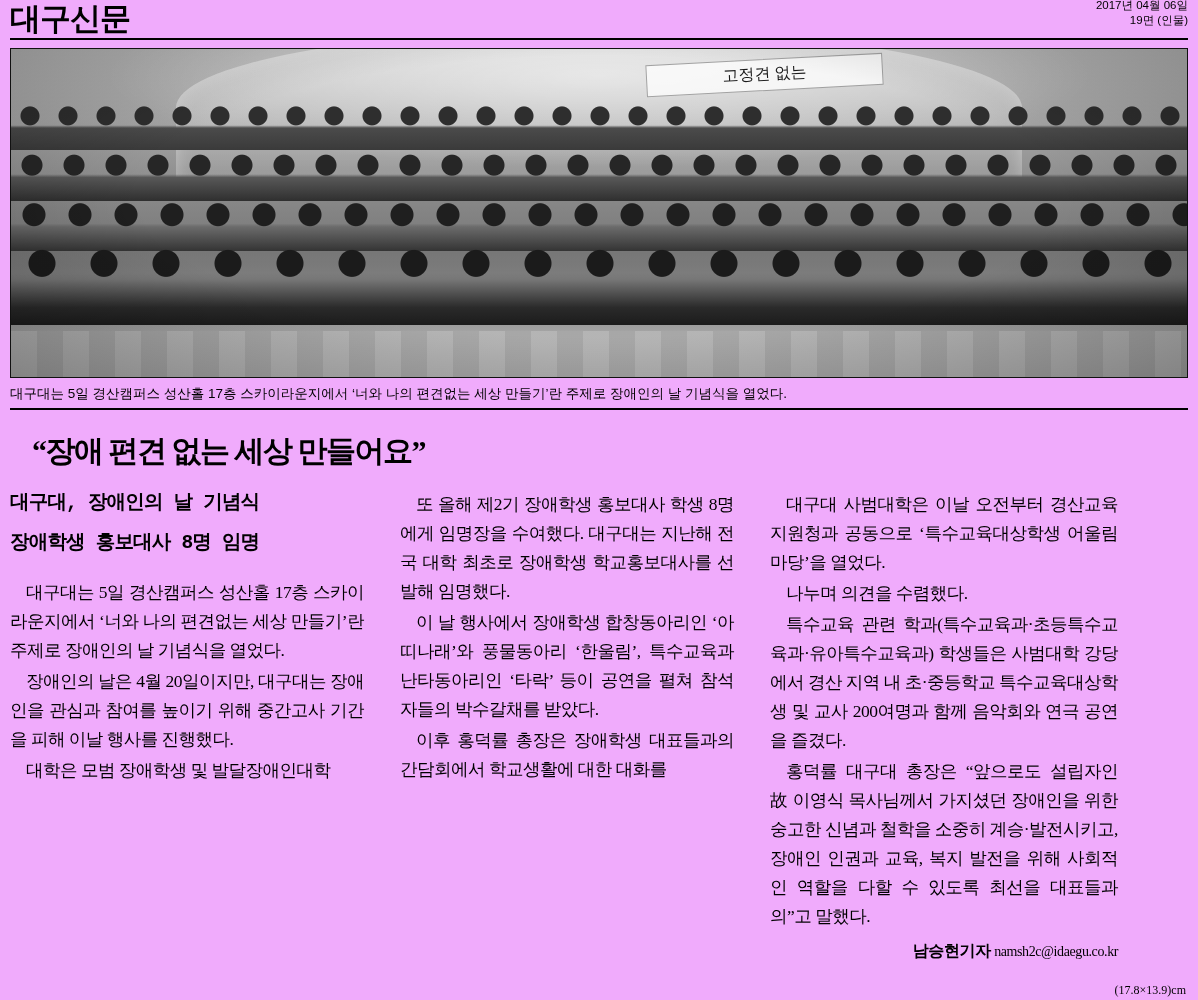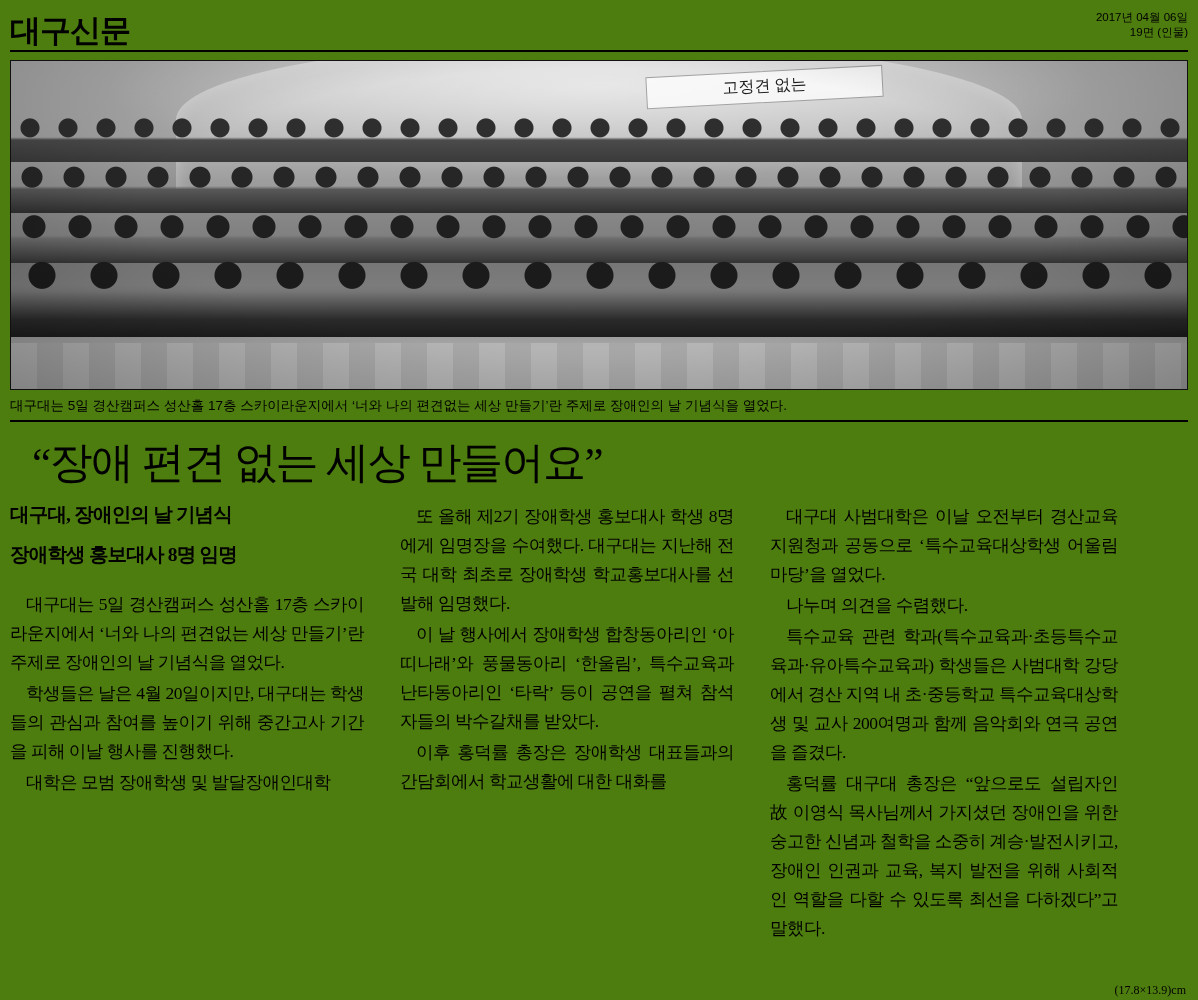--- a/index.html
+++ b/index.html
@@ -12,22 +12,22 @@
     height: 1000px;
     font-family: "Liberation Sans", sans-serif;
     color: #000;
     overflow: hidden;
   }
   .page {
     position: relative;
     width: 1198px;
     height: 1000px;
     box-sizing: border-box;
-    padding: 16px 10px;
-    background: #4d7c0f;
+    padding: 4px 10px;
+    background: #f0abfc;
   }
 
   
   .masthead {
     position: relative;
     height: 34px;
     border-bottom: 2px solid #000;
     margin: 0 0 0 0;
   }
   .masthead-title {
@@ -138,22 +138,22 @@
   }
 
   
   .headline {
     margin: 16px 0 0 0;
     text-align: left;
     width: 780px;
   }
   .headline-main {
     font-family: "Liberation Serif", serif;
-    font-weight: normal;
-    font-size: 43px;
+    font-weight: bold;
+    font-size: 30px;
     letter-spacing: -1.5px;
     line-height: 50px;
     padding-left: 22px;
   }
 
   
   .columns {
     display: flex;
     gap: 0;
     margin-top: 14px;
@@ -161,21 +161,21 @@
   .col {
     width: 370px;
     padding-right: 16px;
     box-sizing: border-box;
     position: relative;
   }
   .col.c2 { padding-left: 20px; }
   .col.c3 { padding-left: 20px; padding-right: 0; width: 368px; }
 
   .subhead {
-    font-family: Liberation Serif, serif;
+    font-family: Liberation Mono, monospace;
     font-weight: bold;
     font-size: 19.5px;
     letter-spacing: -0.8px;
     line-height: 26px;
     margin-bottom: 14px;
   }
   .subhead.second { margin-top: 14px; margin-bottom: 22px; }
 
   p.para {
     font-family: "Liberation Serif", serif;
@@ -242,33 +242,37 @@
   <div class="headline">
     <div class="headline-main">“장애 편견 없는 세상 만들어요”</div>
   </div>
 
   <div class="columns">
 
     <div class="col c1">
       <div class="subhead">대구대, 장애인의 날 기념식</div>
       <div class="subhead second">장애학생 홍보대사 8명 임명</div>
       <p class="para">대구대는 5일 경산캠퍼스 성산홀 17층 스카이라운지에서 ‘너와 나의 편견없는 세상 만들기’란 주제로 장애인의 날 기념식을 열었다.</p>
-      <p class="para">학생들은 날은 4월 20일이지만, 대구대는 학생들의 관심과 참여를 높이기 위해 중간고사 기간을 피해 이날 행사를 진행했다.</p>
+      <p class="para">장애인의 날은 4월 20일이지만, 대구대는 장애인을 관심과 참여를 높이기 위해 중간고사 기간을 피해 이날 행사를 진행했다.</p>
       <p class="para">대학은 모범 장애학생 및 발달장애인대학</p>
     </div>
 
     <div class="col c2">
       <p class="para">또 올해 제2기 장애학생 홍보대사 학생 8명에게 임명장을 수여했다. 대구대는 지난해 전국 대학 최초로 장애학생 학교홍보대사를 선발해 임명했다.</p>
       <p class="para">이 날 행사에서 장애학생 합창동아리인 ‘아띠나래’와 풍물동아리 ‘한울림’, 특수교육과 난타동아리인 ‘타락’ 등이 공연을 펼쳐 참석자들의 박수갈채를 받았다.</p>
       <p class="para">이후 홍덕률 총장은 장애학생 대표들과의 간담회에서 학교생활에 대한 대화를</p>
     </div>
 
     <div class="col c3">
       <p class="para">대구대 사범대학은 이날 오전부터 경산교육지원청과 공동으로 ‘특수교육대상학생 어울림 마당’을 열었다.</p>
       <p class="para">나누며 의견을 수렴했다.</p>
       <p class="para">특수교육 관련 학과(특수교육과·초등특수교육과·유아특수교육과) 학생들은 사범대학 강당에서 경산 지역 내 초·중등학교 특수교육대상학생 및 교사 200여명과 함께 음악회와 연극 공연을 즐겼다.</p>
-      <p class="para">홍덕률 대구대 총장은 “앞으로도 설립자인 故 이영식 목사님께서 가지셨던 장애인을 위한 숭고한 신념과 철학을 소중히 계승·발전시키고, 장애인 인권과 교육, 복지 발전을 위해 사회적인 역할을 다할 수 있도록 최선을 다하겠다”고 말했다.</p>
+      <p class="para">홍덕률 대구대 총장은 “앞으로도 설립자인 故 이영식 목사님께서 가지셨던 장애인을 위한 숭고한 신념과 철학을 소중히 계승·발전시키고, 장애인 인권과 교육, 복지 발전을 위해 사회적인 역할을 다할 수 있도록 최선을 대표들과의”고 말했다.</p>
+      <div class="byline">
+        <span class="reporter">남승현기자</span>
+        <span class="email">namsh2c@idaegu.co.kr</span>
+      </div>
     </div>
 
   </div>
 
   <div class="page-footer">(17.8×13.9)cm</div>
 </div>
 
 </body></html>

